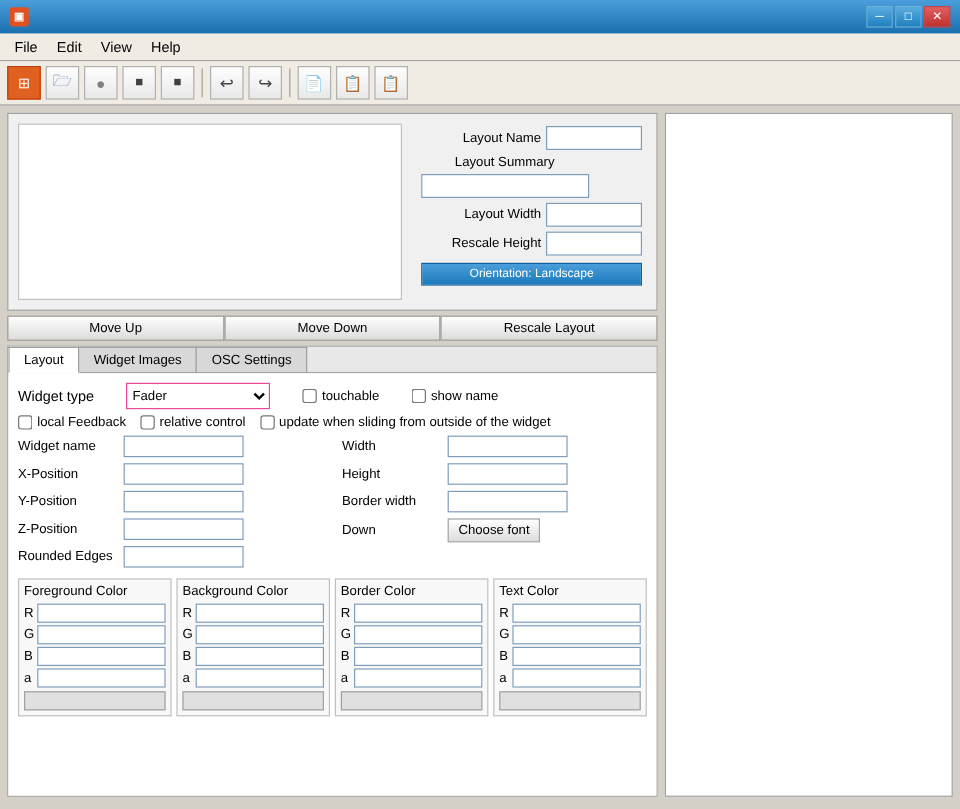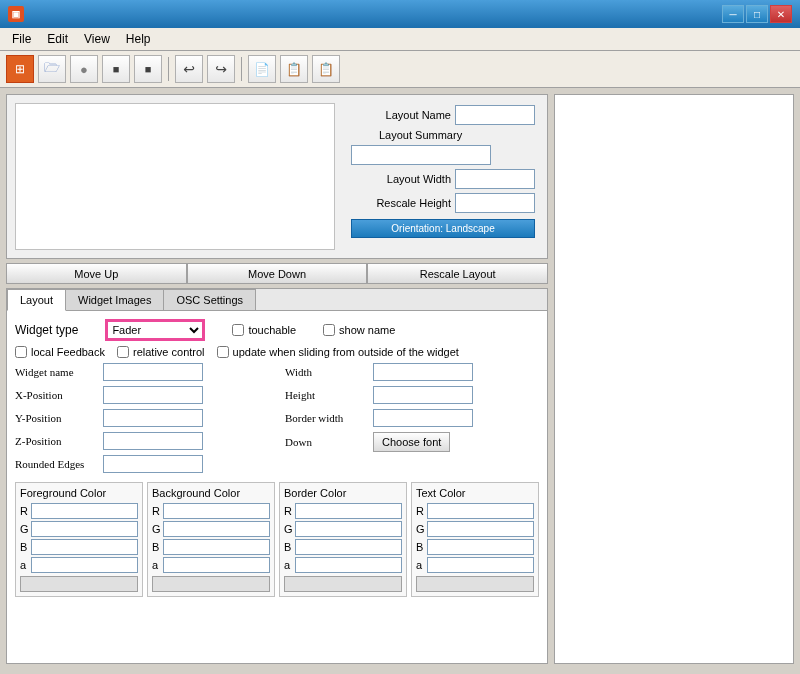--- a/index.html
+++ b/index.html
@@ -169,36 +169,35 @@
     }
     .form-row {
       display: flex;
       align-items: center;
       margin-bottom: 5px;
       gap: 8px;
     }
     .form-label {
       font-size: 11px;
       min-width: 80px;
-      font-family: Liberation Serif, serif;
     }
     .form-input {
       height: 18px;
       border: 1px solid #7f9db9;
       background: white;
       font-size: 11px;
       padding: 0 2px;
       width: 100px;
     }
     .form-select {
       height: 22px;
-      border: 3px solid #ec4899;
-      background: white;
-      font-size: 11px;
-      width: 100px;
+      border: 1px solid #ec4899;
+      background: white;
+      font-size: 11px;
+      width: 120px;
     }
     .checkbox-row {
       display: flex;
       align-items: center;
       gap: 4px;
       font-size: 11px;
     }
     .checkbox-label { font-size: 11px; }
     .widget-type-row {
       display: flex;

